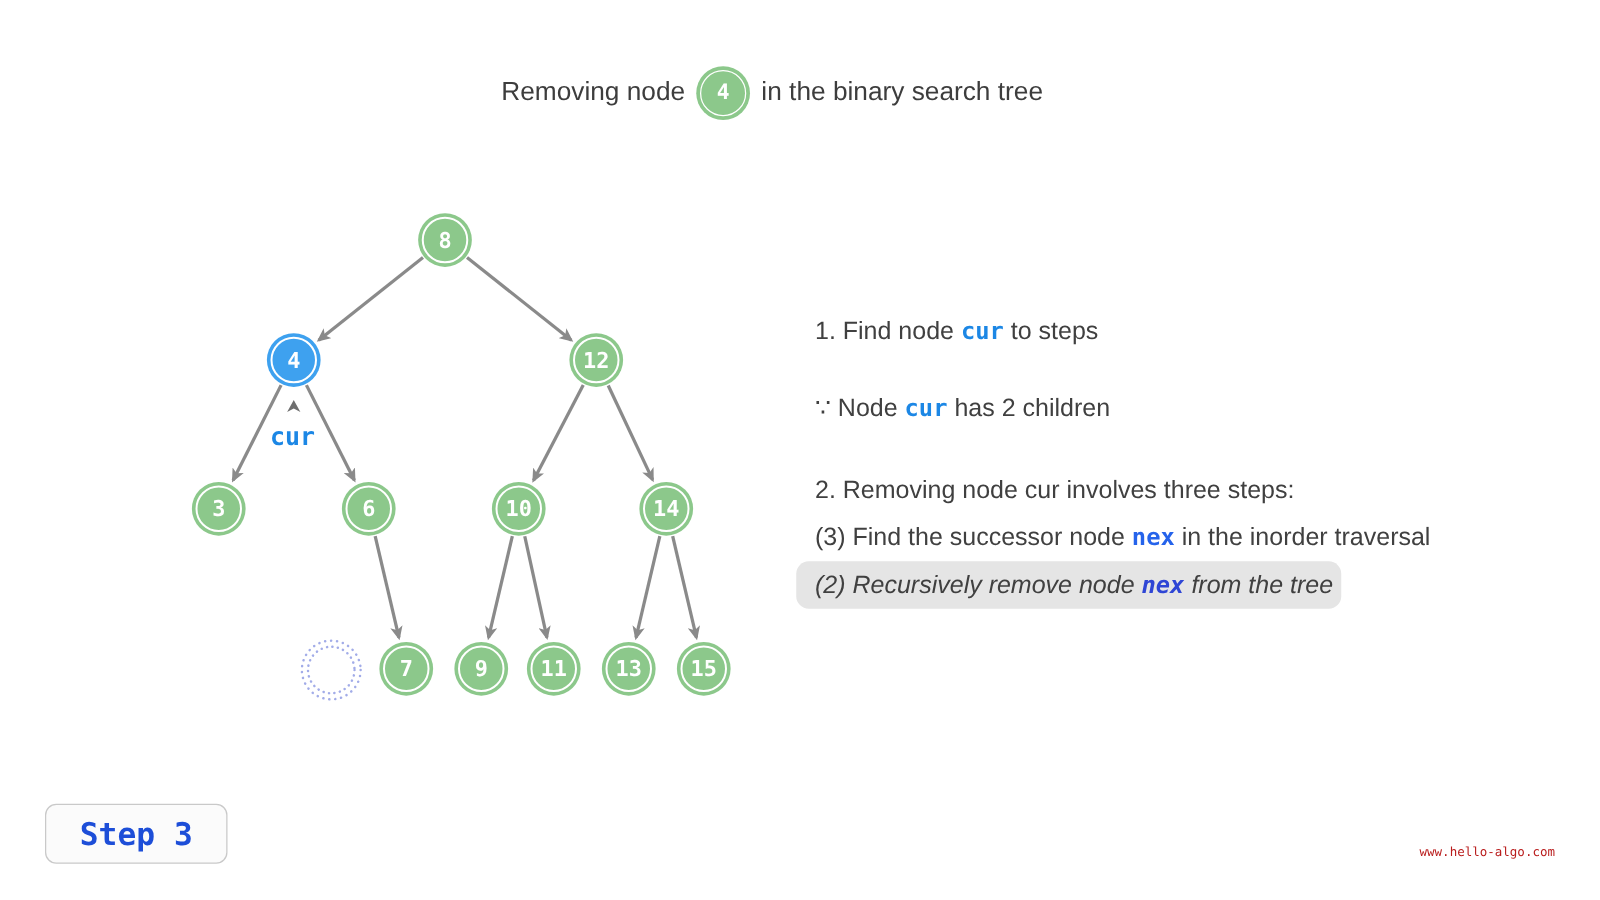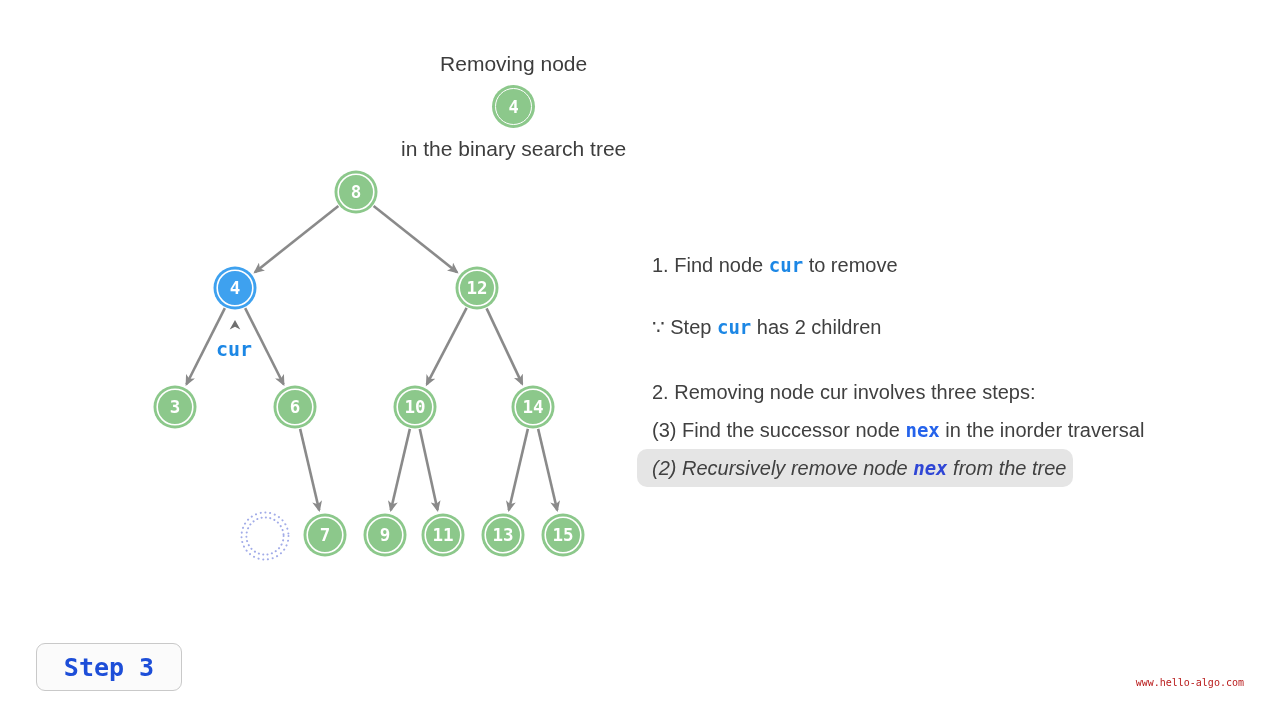--- a/index.html
+++ b/index.html
@@ -1,21 +1,21 @@
 <!DOCTYPE html>
 <html><head>
 <meta charset="utf-8">
 <style>
   html,body{margin:0;padding:0;background:#fff;}
   .canvas{position:relative;width:1280px;height:720px;background:#ffffff;overflow:hidden;
           font-family:"Liberation Sans",sans-serif;}
 
   
   .title{position:absolute;left:401px;top:52px;height:44px;display:flex;align-items:center;
-         gap:9px;font-size:21px;color:#3d3d3d;white-space:nowrap;flex-direction:column;}
+         gap:9px;font-size:21px;color:#3d3d3d;white-space:nowrap;}
   .title-node{position:relative;width:43px;height:43px;border-radius:50%;
               display:flex;align-items:center;justify-content:center;flex:0 0 auto;}
   .title-node-ring{position:absolute;inset:3px;border:1.6px solid #fff;border-radius:50%;}
   .title-node-value{position:relative;font-family:"DejaVu Sans Mono",monospace;font-weight:bold;
                     font-size:17px;color:#fff;}
 
   
   svg.tree{position:absolute;left:0;top:0;width:1280px;height:720px;}
 
   
@@ -106,22 +106,22 @@
       <circle cx="503" cy="535" r="17.8" fill="none" stroke="#ffffff" stroke-width="1.6"></circle>
       <text x="503" y="541.2" text-anchor="middle" fill="#FFFFFF" font-family="&quot;DejaVu Sans Mono&quot;, monospace" font-size="17.5" font-weight="bold">13</text>
       <circle cx="563" cy="535" r="21.5" fill="#8CC88B"></circle>
       <circle cx="563" cy="535" r="17.8" fill="none" stroke="#ffffff" stroke-width="1.6"></circle>
       <text x="563" y="541.2" text-anchor="middle" fill="#FFFFFF" font-family="&quot;DejaVu Sans Mono&quot;, monospace" font-size="17.5" font-weight="bold">15</text>
       <path d="M235,320 L240.3,329.5 L235,326.7 L229.7,329.5 Z" fill="#6F6F6F"></path>
       <text x="234" y="356" text-anchor="middle" fill="#1C87E5" font-family="&quot;DejaVu Sans Mono&quot;, monospace" font-size="20" font-weight="bold">cur</text>
     </svg>
 
   <div class="instructions">
-      <div class="instr-line"><span>1. Find node </span><span class="tok tok-cur">cur</span><span> to remove</span></div>
-      <div class="instr-line"><span>∵ Step </span><span class="tok tok-cur">cur</span><span> has 2 children</span></div>
+      <div class="instr-line"><span>1. Find node </span><span class="tok tok-cur">cur</span><span> to steps</span></div>
+      <div class="instr-line"><span>∵ Node </span><span class="tok tok-cur">cur</span><span> has 2 children</span></div>
       <div class="instr-line"><span>2. Removing node cur involves three steps:</span></div>
       <div class="instr-line"><span>(3) Find the successor node </span><span class="tok tok-nex1">nex</span><span> in the inorder traversal</span></div>
       <div class="instr-line highlighted"><span>(2) Recursively remove node </span><span class="tok tok-nex2">nex</span><span> from the tree</span></div>
     </div>
 
   <div class="step-badge">
     <span>Step 3</span>
   </div>
 
   <div class="watermark">www.hello-algo.com</div>

